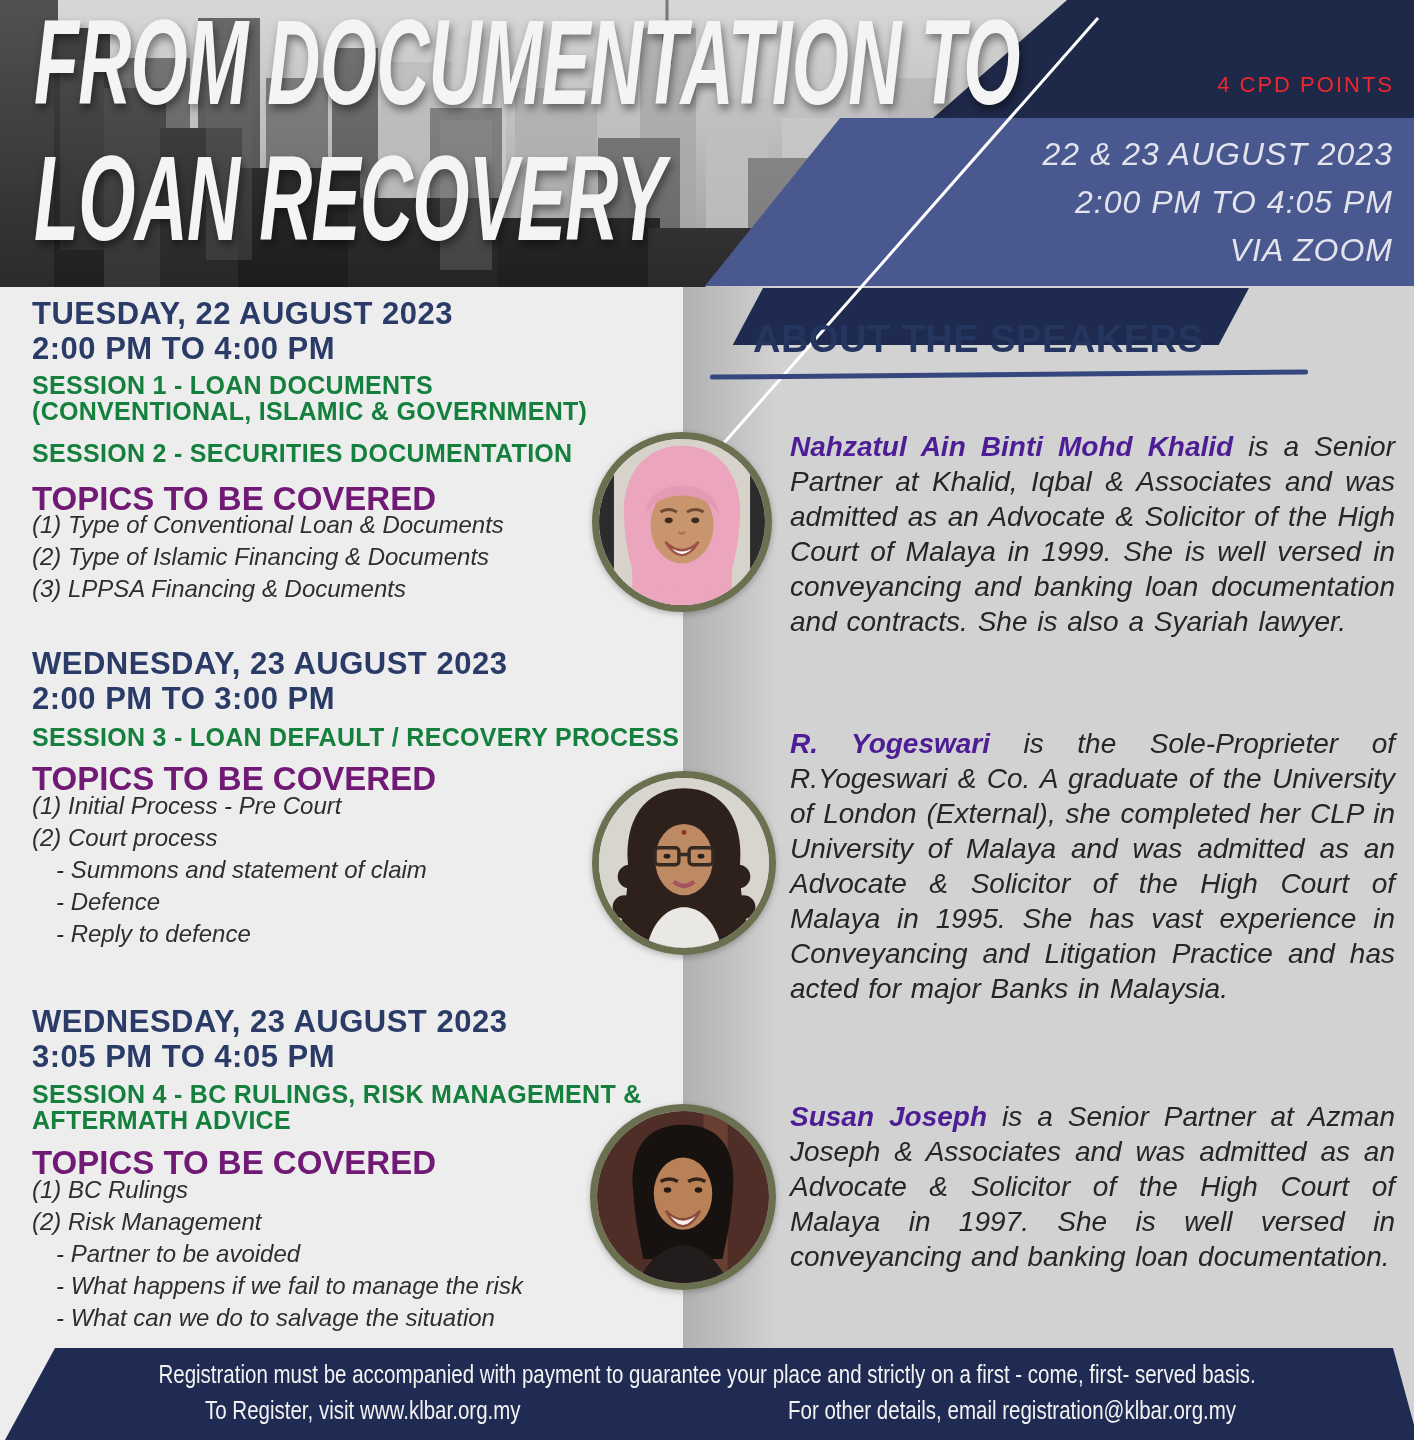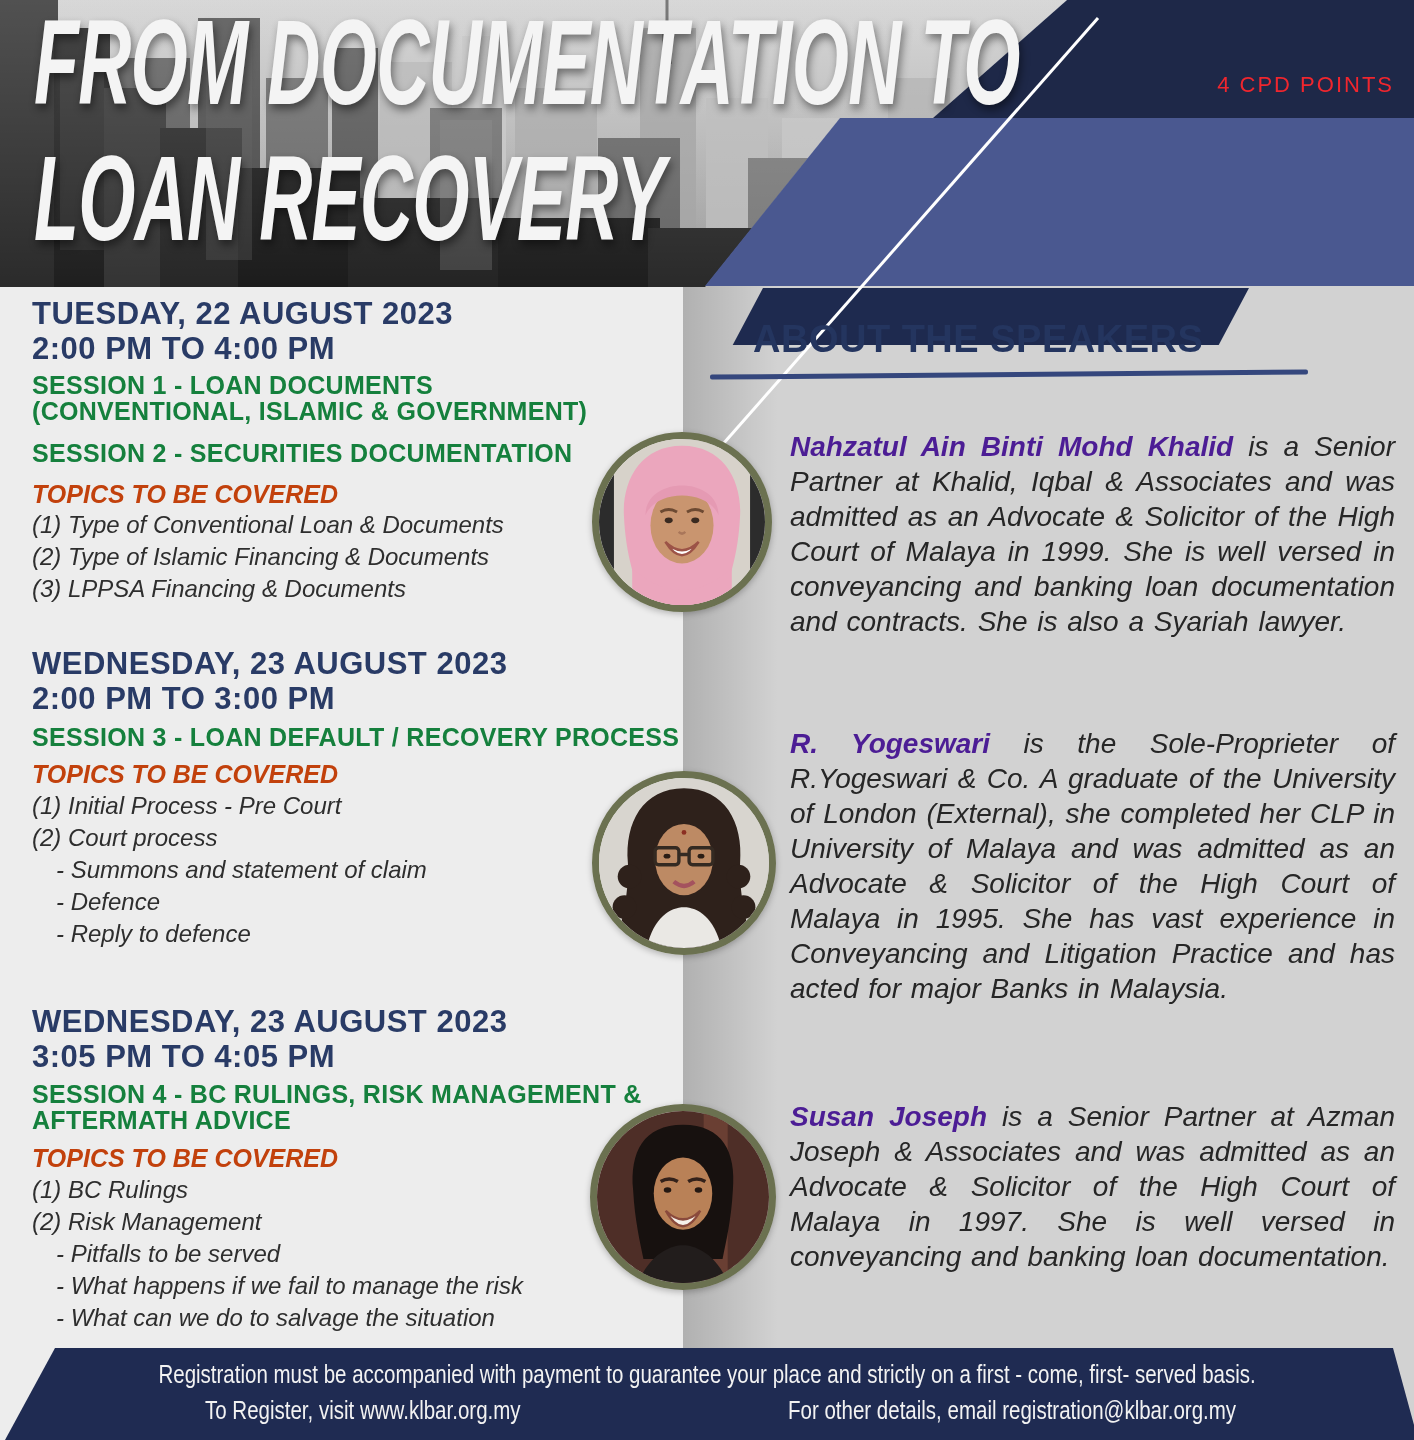--- a/index.html
+++ b/index.html
@@ -31,21 +31,21 @@
   .title-1{top:-6px;}
   .title-2{top:130px;}
   .cpd{position:absolute;right:20px;top:72px;color:#f0262e;font-size:22px;letter-spacing:2px;
     white-space:nowrap;}
   .event-meta{position:absolute;right:21px;top:130px;text-align:right;color:#e3e4ec;
     font-style:italic;font-size:32px;line-height:48px;letter-spacing:1px;font-weight:300;}
   
   .sched{position:absolute;left:32px;white-space:nowrap;}
   .day-head{color:#293b66;font-weight:bold;font-size:31px;line-height:35px;letter-spacing:0.5px;}
   .session-head{color:#15803d;font-weight:bold;font-size:25px;line-height:26px;letter-spacing:0.3px;}
-  .topics-label{color:#c2410c;font-weight:bold;font-style:italic;font-size:25px;}
+  .topics-label{color:#701a75;font-weight:bold;font-size:33px;}
   .topic-item{position:absolute;left:32px;color:#2e2e2e;font-style:italic;font-size:24px;white-space:nowrap;}
   .topic-item.indent{left:56px;}
   
   .about-head{position:absolute;left:753px;top:318px;color:#24355f;font-weight:bold;
     font-size:38px;letter-spacing:0.5px;white-space:nowrap;}
   .about-rule{position:absolute;left:710px;top:372px;width:598px;height:5px;background:#35477d;
     transform:rotate(-0.5deg);border-radius:2px;}
   .bio{position:absolute;left:790px;width:605px;color:#262626;font-style:italic;font-size:28px;
     line-height:35px;text-align:justify;word-spacing:2px;}
   .bio .bname{font-weight:bold;color:#4c1d95;}
@@ -132,20 +132,25 @@
   <div class="blue-band"></div>
   <div class="navy-strip"></div>
   <svg class="diag-line" width="1414" height="470" viewBox="0 0 1414 470">
     <line x1="1098" y1="18" x2="716" y2="452" stroke="#ffffff" stroke-width="3"></line>
   </svg>
 
   <div class="title-line title-1">FROM DOCUMENTATION TO</div>
   <div class="title-line title-2">LOAN RECOVERY</div>
 
   <div class="cpd">4 CPD POINTS</div>
+  <div class="event-meta">
+    <div>22 &amp; 23 AUGUST 2023</div>
+    <div>2:00 PM TO 4:05 PM</div>
+    <div>VIA ZOOM</div>
+  </div>
 
   <div class="sched day-head" style="top:296px;">
     <div>TUESDAY, 22 AUGUST 2023</div>
     <div>2:00 PM TO 4:00 PM</div>
   </div>
   <div class="sched session-head" style="top:372px;">
     <div>SESSION 1 - LOAN DOCUMENTS</div>
     <div>(CONVENTIONAL, ISLAMIC &amp; GOVERNMENT)</div>
   </div>
   <div class="sched session-head" style="top:440px;">
@@ -174,21 +179,21 @@
     <div>WEDNESDAY, 23 AUGUST 2023</div>
     <div>3:05 PM TO 4:05 PM</div>
   </div>
   <div class="sched session-head" style="top:1081px;">
     <div>SESSION 4 - BC RULINGS, RISK MANAGEMENT &amp;</div>
     <div>AFTERMATH ADVICE</div>
   </div>
   <div class="sched topics-label" style="top:1144px;">TOPICS TO BE COVERED</div>
   <div class="topic-item" style="top:1176px;">(1) BC Rulings</div>
   <div class="topic-item" style="top:1208px;">(2) Risk Management</div>
-  <div class="topic-item indent" style="top:1240px;">- Pitfalls to be served</div>
+  <div class="topic-item indent" style="top:1240px;">- Partner to be avoided</div>
   <div class="topic-item indent" style="top:1272px;">- What happens if we fail to manage the risk</div>
   <div class="topic-item indent" style="top:1304px;">- What can we do to salvage the situation</div>
 
   <div class="about-head">ABOUT THE SPEAKERS</div>
   <div class="about-rule"></div>
 
   <p class="bio bio-1"><strong class="bname">Nahzatul Ain Binti Mohd Khalid</strong><span> is a Senior Partner at Khalid, Iqbal &amp; Associates and was admitted as an Advocate &amp; Solicitor of the High Court of Malaya in 1999. She is well versed in conveyancing and banking loan documentation and contracts. She is also a Syariah lawyer.</span></p>
   <p class="bio bio-2"><strong class="bname">R. Yogeswari</strong><span> is the Sole-Proprieter of R.Yogeswari &amp; Co. A graduate of the University of London (External), she completed her CLP in University of Malaya and was admitted as an Advocate &amp; Solicitor of the High Court of Malaya in 1995. She has vast experience in Conveyancing and Litigation Practice and has acted for major Banks in Malaysia.</span></p>
   <p class="bio bio-3"><strong class="bname">Susan Joseph</strong><span> is a Senior Partner at Azman Joseph &amp; Associates and was admitted as an Advocate &amp; Solicitor of the High Court of Malaya in 1997. She is well versed in conveyancing and banking loan documentation.</span></p>
 

